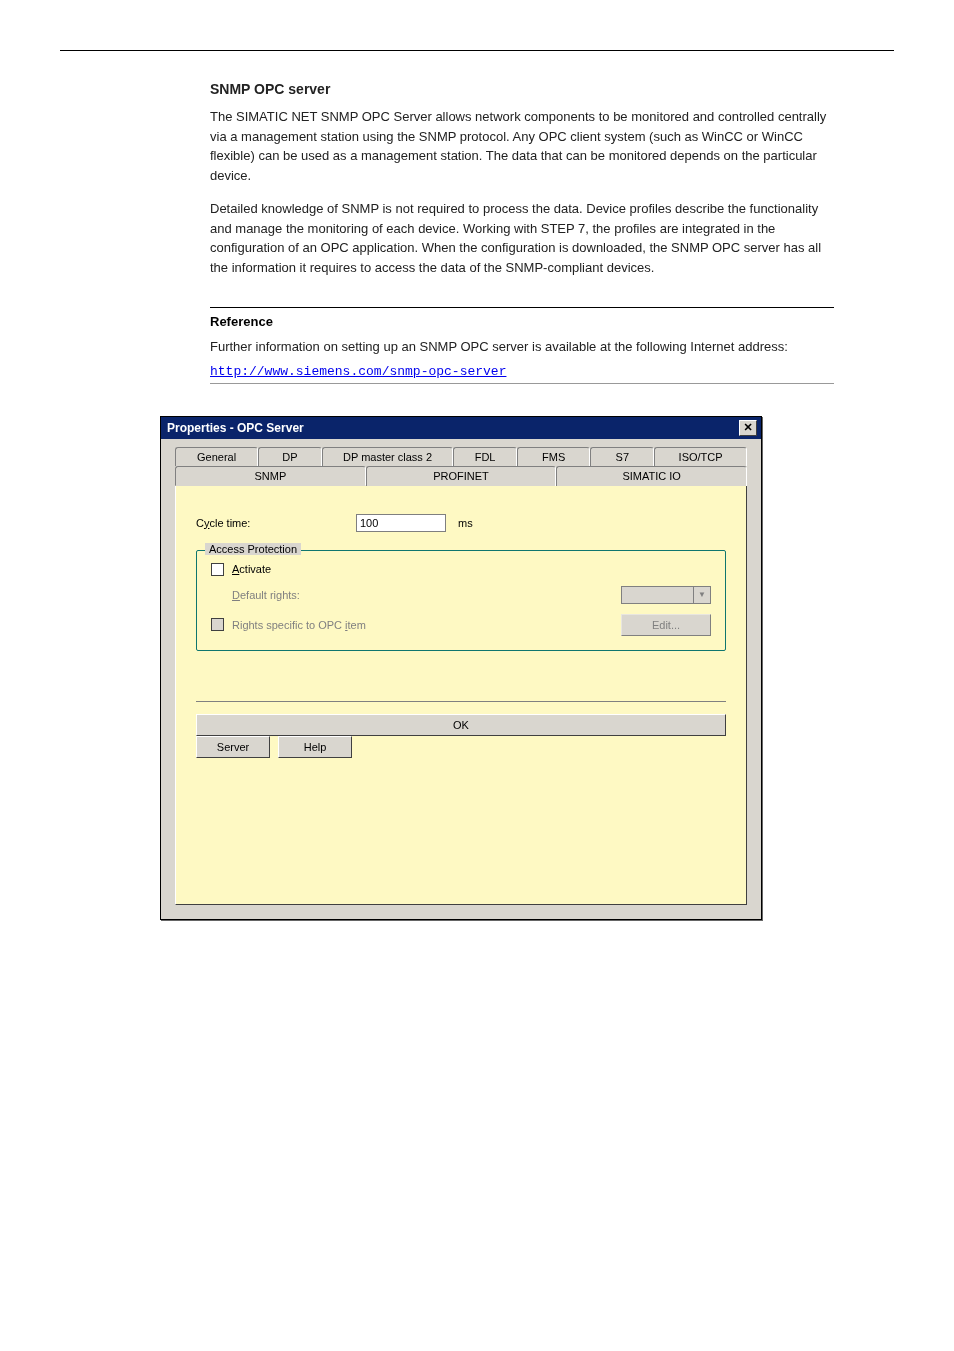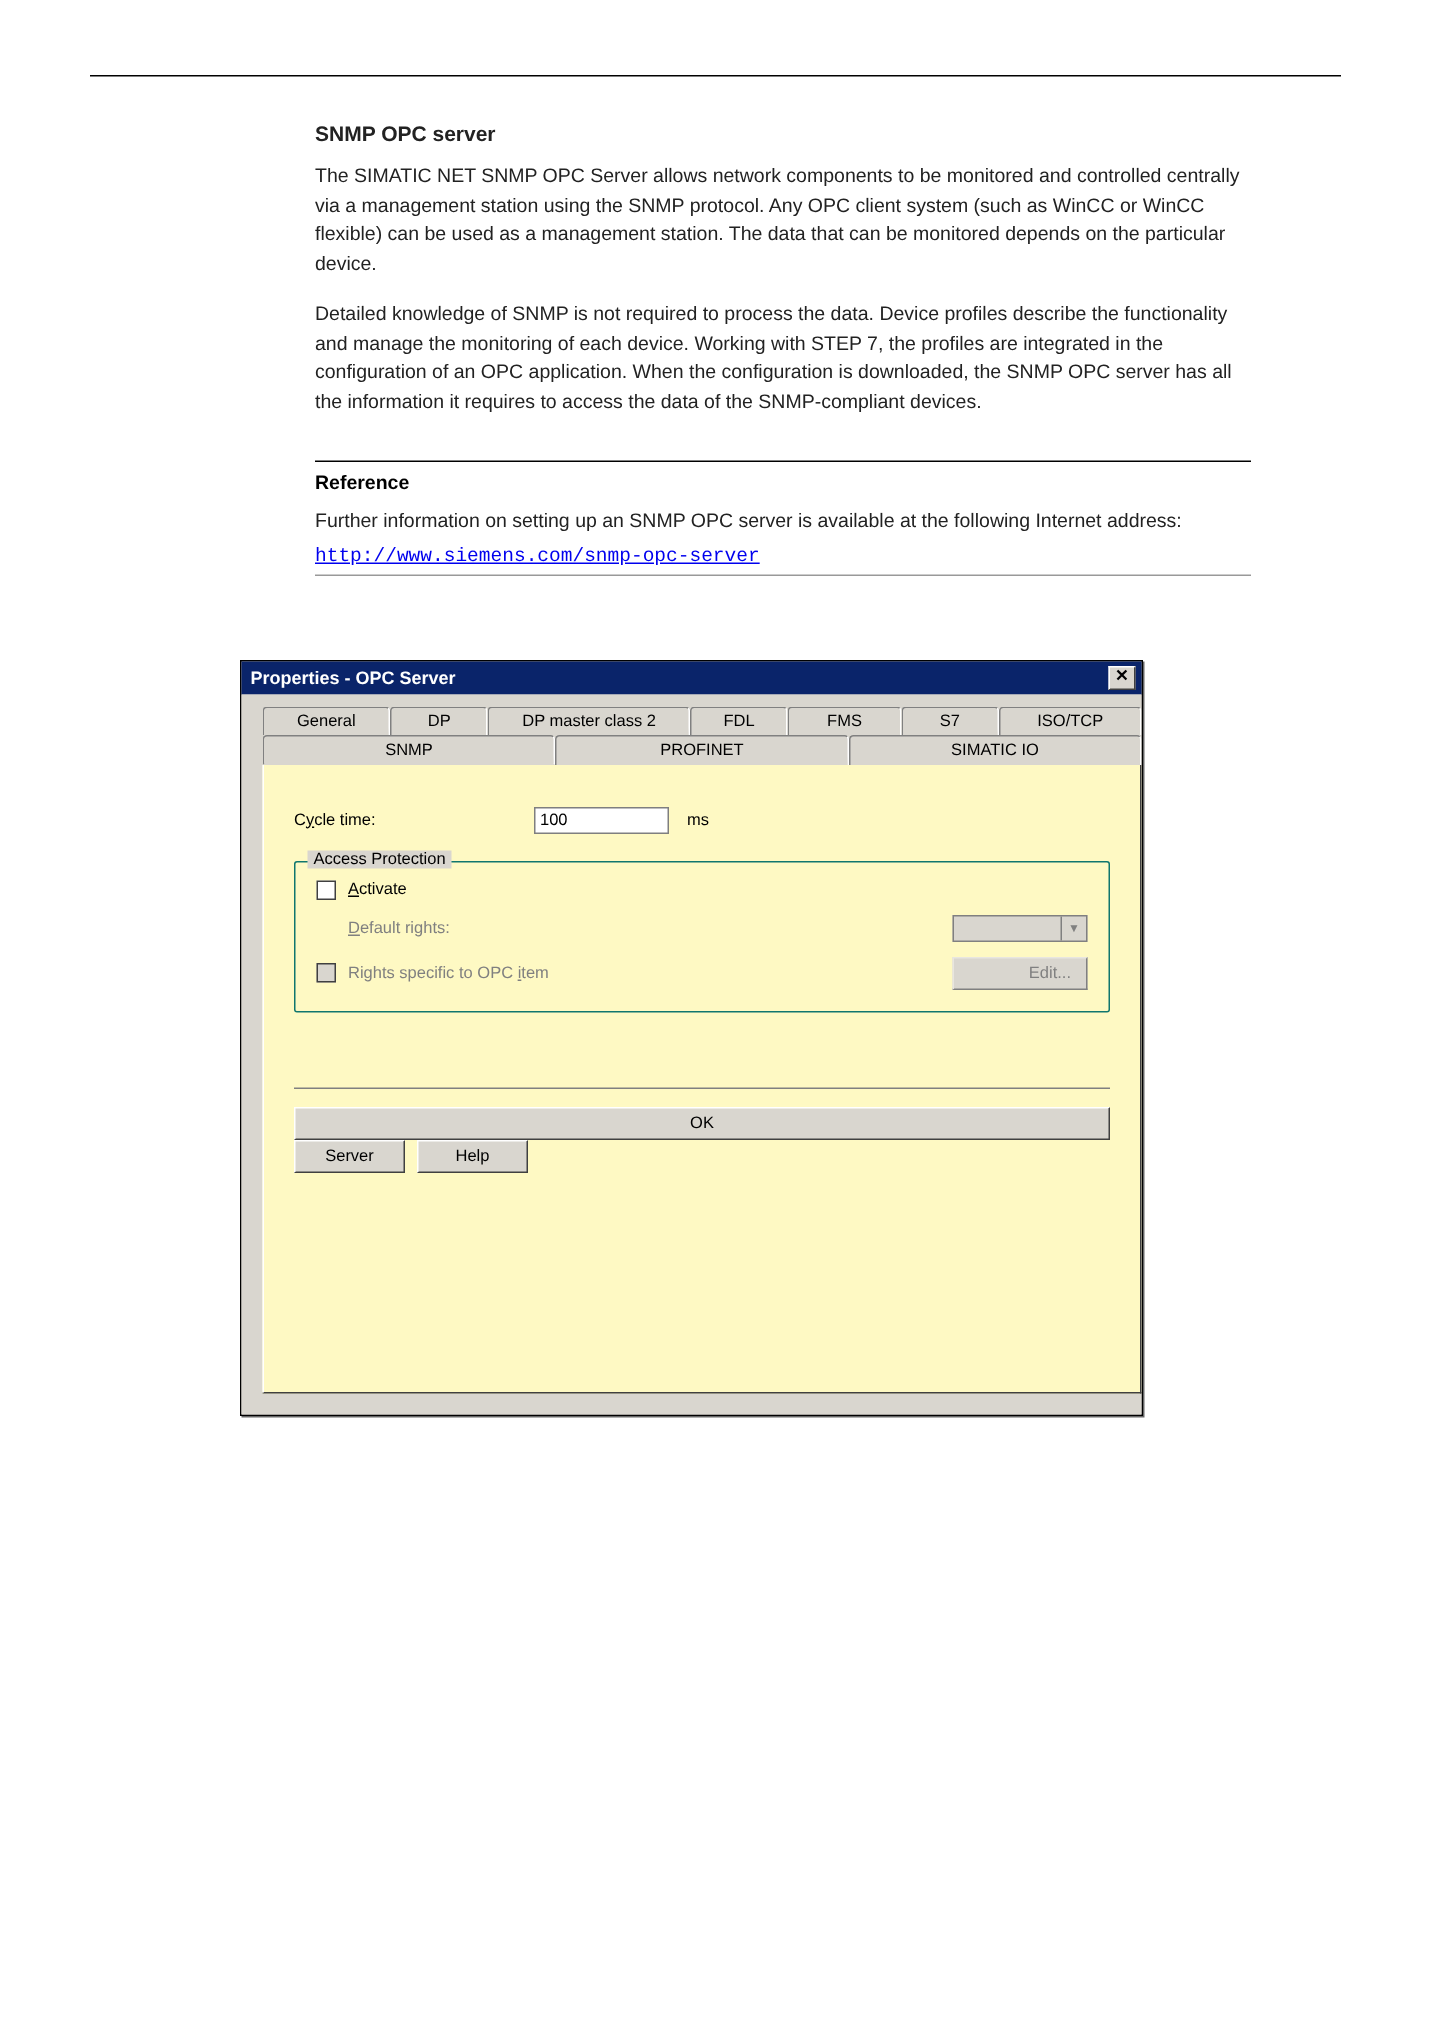--- a/index.html
+++ b/index.html
@@ -59,21 +59,21 @@
   }
   .hr-under-link {
     border: none;
     border-top: 1px solid #999;
     margin-top: 4px;
   }
 
   
   .dialog {
     width: 600px;
-    margin: 56px 0 0 100px;
+    margin: 32px 0 0 100px;
     border: 1px solid #000;
     box-shadow: 1px 1px 0 #666;
     background: #d9d6cf;
     font-family: Tahoma, Arial, sans-serif;
     font-size: 11px;
     color: #000;
   }
   .titlebar {
     background: #0a246a;
     color: #fff;
@@ -93,21 +93,21 @@
     border-bottom-color: #404040;
     display: flex;
     align-items: center;
     justify-content: center;
     font-size: 11px;
     font-weight: bold;
     color: #000;
     line-height: 1;
   }
   .dialog-body {
-    padding: 8px 0 14px 14px;
+    padding: 8px 14px 14px 14px;
     background: #d9d6cf;
   }
   .tab {
     border: 1px solid #808080;
     border-bottom: none;
     border-right: 1px solid #fff;
     border-top-left-radius: 3px;
     border-top-right-radius: 3px;
     background: #d9d6cf;
     text-align: center;
@@ -339,21 +339,21 @@
           </div>
 
           <div class="grp-row" style="margin-bottom:0;">
             <div class="checkbox-row" style="margin-bottom:0; width:240px;">
               <div class="chk disabled"></div>
               <div class="disabled-text">
                 <span>Rights specific to OPC </span><span class="underline-letter">i</span><span>tem</span>
               </div>
             </div>
             <div style="flex:1"></div>
-            <button class="btn disabled" style="min-width:90px;text-align:right;">Edit...</button>
+            <button class="btn disabled" style="min-width:90px;">Edit...</button>
           </div>
         </div>
 
 
         <div class="dialog-footer">
           <button class="btn main">OK</button>
           <div class="footer-right">
             <button class="btn main">Server</button>
             <button class="btn main">Help</button>
           </div>

